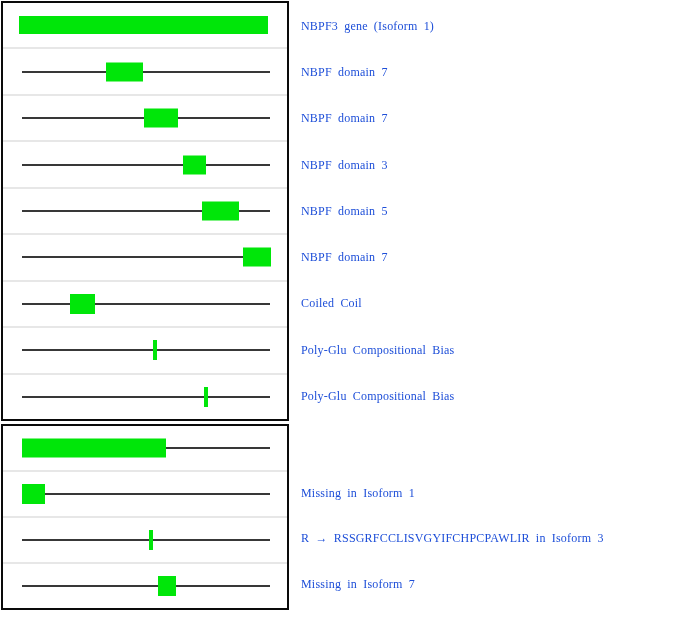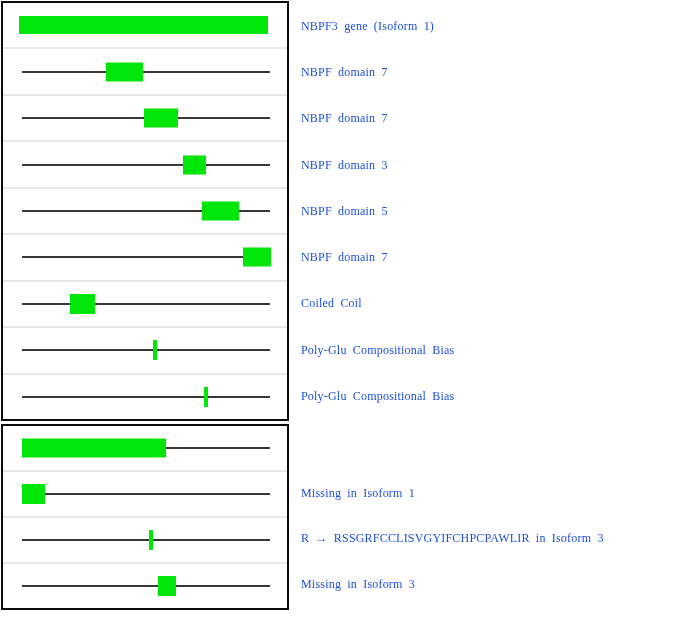--- a/index.html
+++ b/index.html
@@ -106,16 +106,16 @@
     <div class="lab" style="top:62px">NBPF domain 7</div>
     <div class="lab" style="top:108px">NBPF domain 7</div>
     <div class="lab" style="top:155px">NBPF domain 3</div>
     <div class="lab" style="top:201px">NBPF domain 5</div>
     <div class="lab" style="top:247px">NBPF domain 7</div>
     <div class="lab" style="top:293px">Coiled Coil</div>
     <div class="lab" style="top:340px">Poly-Glu Compositional Bias</div>
     <div class="lab" style="top:386px">Poly-Glu Compositional Bias</div>
     <div class="lab" style="top:483px">Missing in Isoform 1</div>
     <div class="lab" style="top:528px">R → RSSGRFCCLISVGYIFCHPCPAWLIR in Isoform 3</div>
-    <div class="lab" style="top:574px">Missing in Isoform 3</div>
+    <div class="lab" style="top:574px">Missing in Isoform 7</div>
   </div>
 
 </div>
 
 </body></html>

